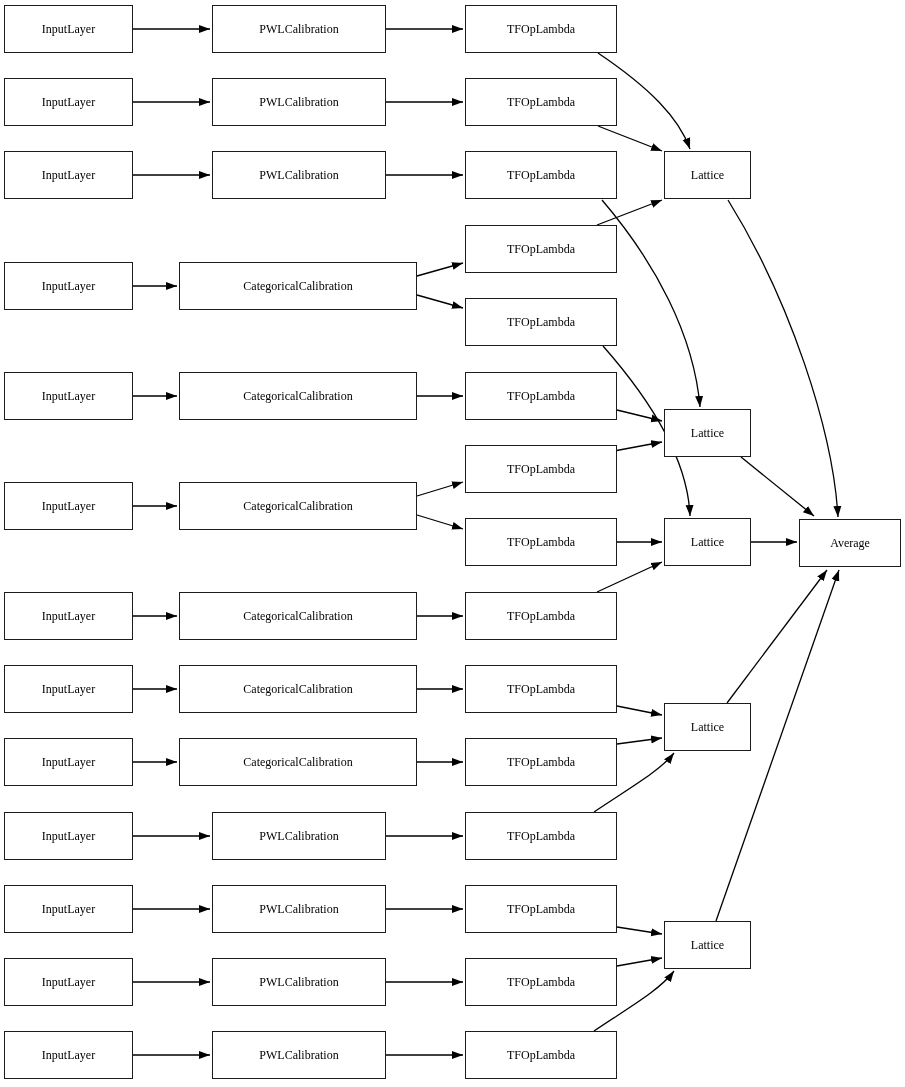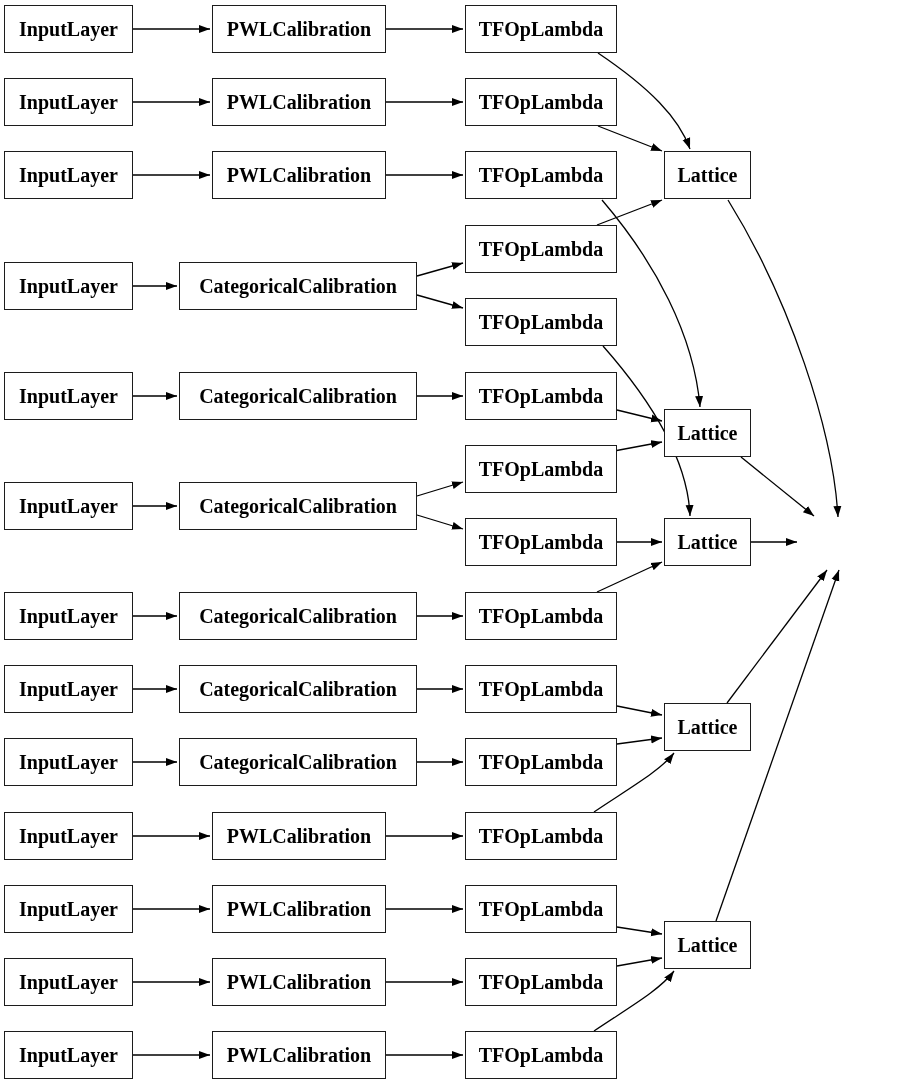--- a/index.html
+++ b/index.html
@@ -22,25 +22,24 @@
   }
   .node {
     position: absolute;
     box-sizing: border-box;
     background: #ffffff;
     border: 1.5px solid #1c1c1c;
     display: flex;
     align-items: center;
     justify-content: center;
     font-family: "Liberation Serif", "DejaVu Serif", serif;
-    font-size: 20px;
+    font-size: 12px;
     line-height: 1;
     color: #000000;
     white-space: nowrap;
-    font-weight: bold;
   }
 </style>
 </head>
 <body>
 
 <div class="canvas" id="canvas">
   <svg class="edge-layer" id="edge-layer" viewBox="0 0 905 1087" xmlns="http://www.w3.org/2000/svg">
     <defs>
       <marker id="arrowhead" markerUnits="userSpaceOnUse" markerWidth="13" markerHeight="10" refX="11" refY="4.5" orient="auto">
         <path d="M 0,0.5 L 11,4.5 L 0,8.5 z" fill="#000000"></path>
@@ -137,13 +136,14 @@
     <div class="node" style="left: 465px; top: 738px; width: 152px; height: 48px;">TFOpLambda</div>
     <div class="node" style="left: 465px; top: 812px; width: 152px; height: 48px;">TFOpLambda</div>
     <div class="node" style="left: 465px; top: 885px; width: 152px; height: 48px;">TFOpLambda</div>
     <div class="node" style="left: 465px; top: 958px; width: 152px; height: 48px;">TFOpLambda</div>
     <div class="node" style="left: 465px; top: 1031px; width: 152px; height: 48px;">TFOpLambda</div>
     <div class="node" style="left: 664px; top: 151px; width: 87px; height: 48px;">Lattice</div>
     <div class="node" style="left: 664px; top: 409px; width: 87px; height: 48px;">Lattice</div>
     <div class="node" style="left: 664px; top: 518px; width: 87px; height: 48px;">Lattice</div>
     <div class="node" style="left: 664px; top: 703px; width: 87px; height: 48px;">Lattice</div>
     <div class="node" style="left: 664px; top: 921px; width: 87px; height: 48px;">Lattice</div>
+    <div class="node" style="left: 799px; top: 519px; width: 102px; height: 48px;">Average</div>
   </div>
 
 </body></html>

